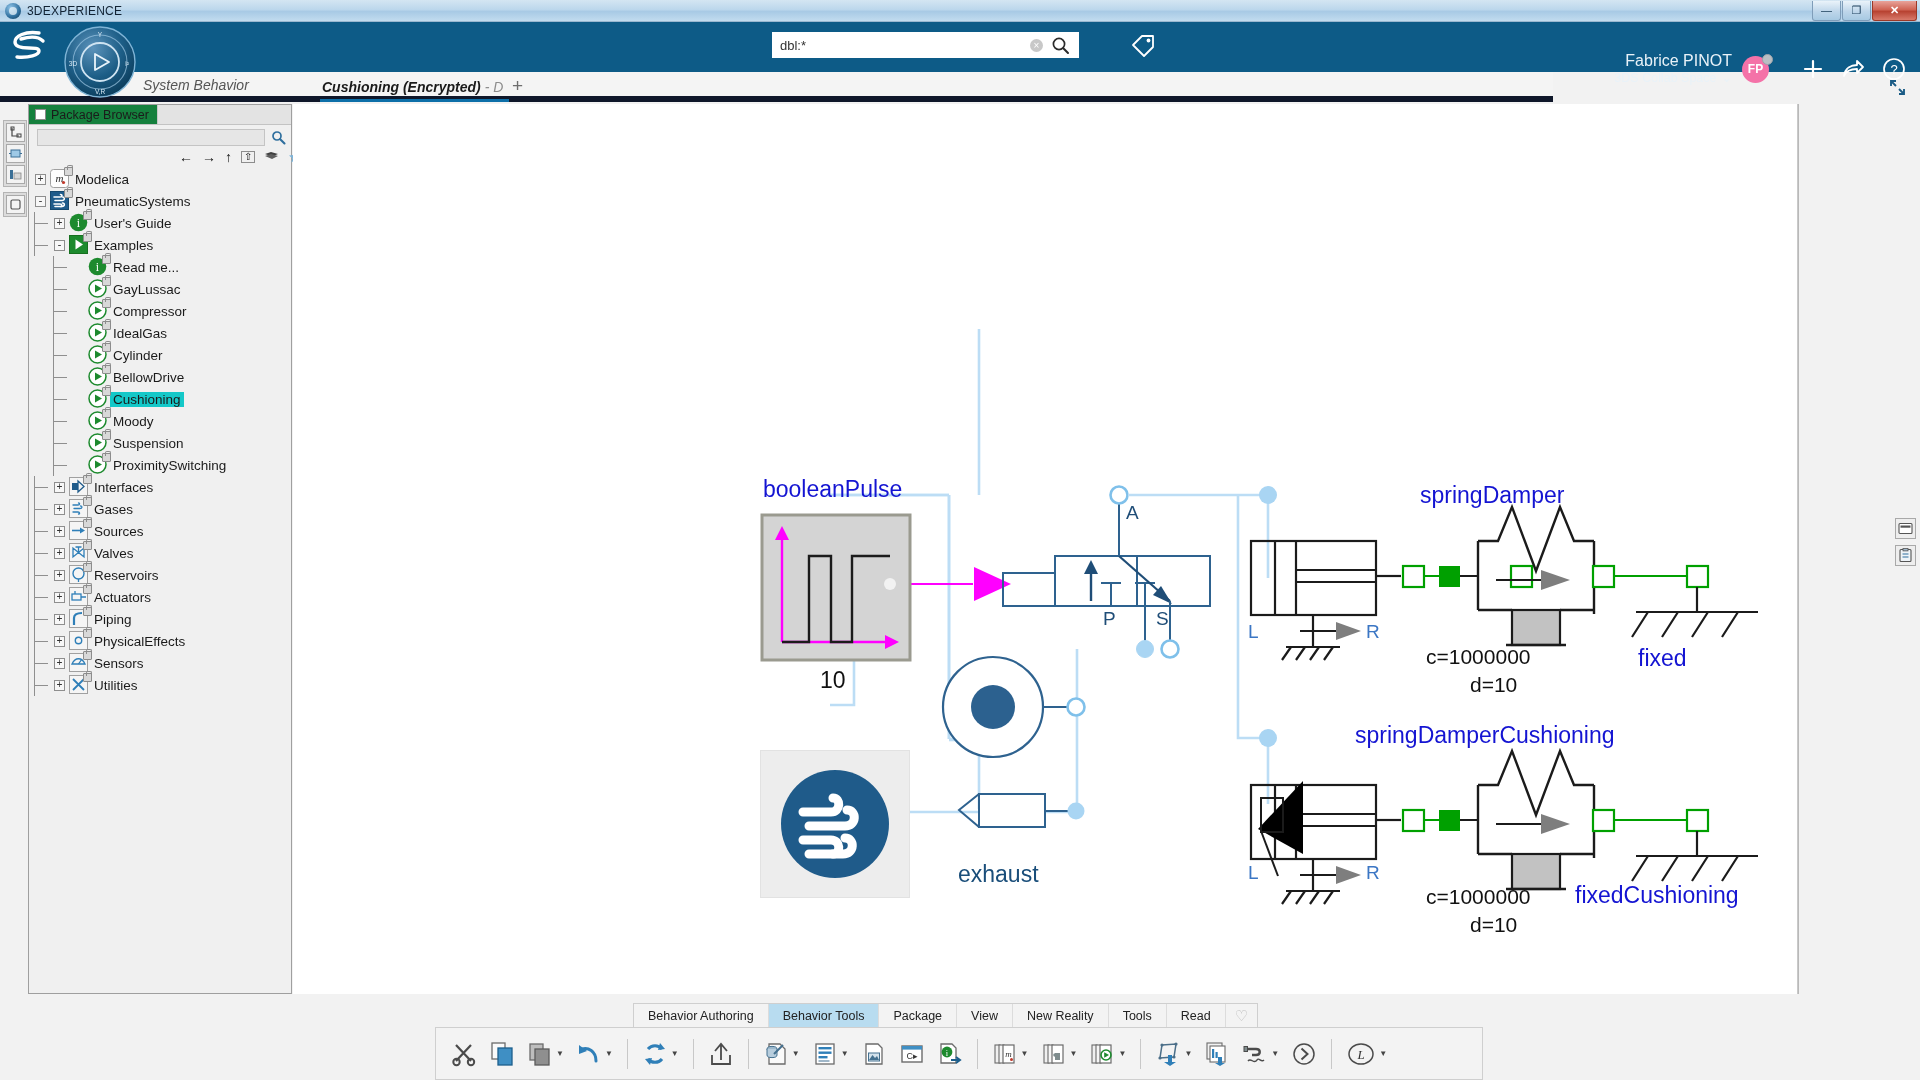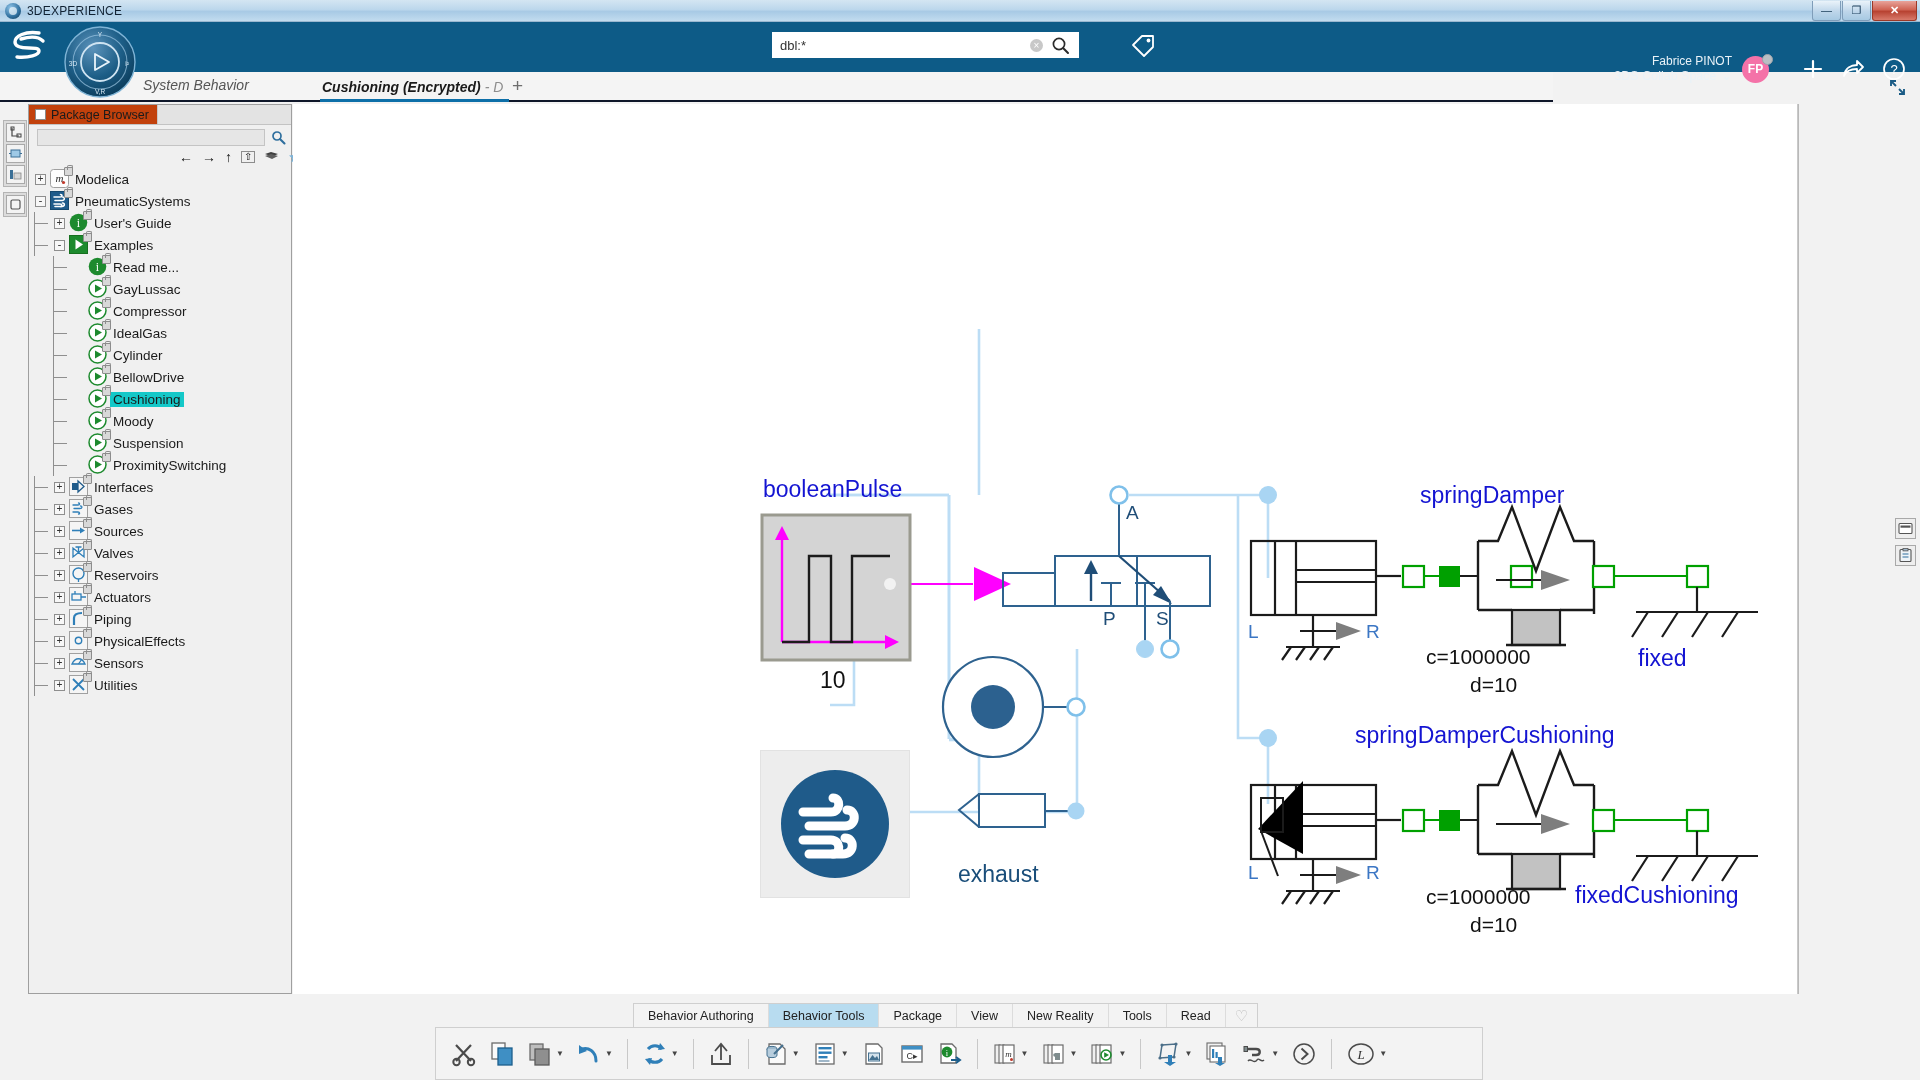--- a/index.html
+++ b/index.html
@@ -79,38 +79,38 @@
     margin-right: 8px; flex: none;
   }
   .search-go { margin-right: 9px; display: flex; align-items: center; flex: none; }
   .tag-btn { position: absolute; left: 1130px; top: 33px; }
 
   .hdr-right {
     position: absolute; right: 0; top: 22px; height: 50px;
     display: flex; align-items: center; padding-right: 14px;
   }
   .user-block { text-align: right; line-height: 1.25; margin-right: 10px; }
-  .user-name { font-size: 12px; color: #e9f2f8; }
+  .user-name { font-size: 16px; color: #e9f2f8; }
   .user-space { font-size: 12.5px; color: #e9f2f8; display: flex; align-items: center; justify-content: flex-end; gap: 5px; }
   .avatar {
     width: 27px; height: 27px; border-radius: 50%; background: #f472a8;
     color: #fff; font-size: 12px; font-weight: bold;
     display: flex; align-items: center; justify-content: center;
     position: relative; margin-right: 16px; flex: none;
   }
   .avatar .dot {
     position: absolute; right: -4px; top: -2px; width: 11px; height: 11px;
     border-radius: 50%; background: #b9bfc4; border: 1px solid #9aa2a8;
   }
   .hdr-icon { margin-left: 17px; display: flex; align-items: center; flex: none; }
 
   
   .tabstrip {
     position: absolute; left: 0; top: 72px; width: 1553px; height: 30px;
-    background: #f4f4f4; border-bottom: 2px solid #0f172a;
+    background: #f4f4f4; border-bottom: 6px solid #0f172a;
   }
   .sysbehavior {
     position: absolute; left: 143px; top: 5px;
     font-style: italic; font-size: 14px; color: #555;
   }
   .doc-tab {
     position: absolute; left: 320px; top: 2px; height: 28px;
     display: flex; align-items: center; gap: 4px;
     border-bottom: 3px solid #0d6fa8; padding: 0 6px 0 2px;
   }
@@ -137,21 +137,21 @@
   }
 
   
   .pkg-panel {
     position: absolute; left: 28px; top: 104px; width: 264px; height: 890px;
     background: #f0f0f0; border: 1px solid #9f9f9f;
   }
   .pkg-tabs { height: 20px; display: flex; border-bottom: 1px solid #c3c3c3; background: #f0f0f0; }
   .pkg-tab-active {
     display: flex; align-items: center; gap: 5px; padding: 0 8px 0 6px;
-    font-size: 12.5px; background: #c2410c;
+    font-size: 12.5px; background: #15803d;
   }
   .pkg-tab-empty { flex: 1; background: #e3e3e3; border-left: 1px solid #c8c8c8; }
   .pkg-chk { width: 11px; height: 11px; border: 1px solid #8b8b8b; background: #fff; }
   .pkg-search-row { display: flex; align-items: center; padding: 4px 5px 2px 8px; gap: 6px; }
   .pkg-search-box { flex: 1; height: 17px; background: #e6e6e6; border: 1px solid #c4c4c4; }
 
   .toolrow { display: flex; align-items: center; gap: 9px; padding: 2px 0 4px 150px; }
   .toolrow span { font-size: 14px; color: #111; line-height: 1; }
 
   .tree { padding: 0 0 0 6px; position: relative; }

